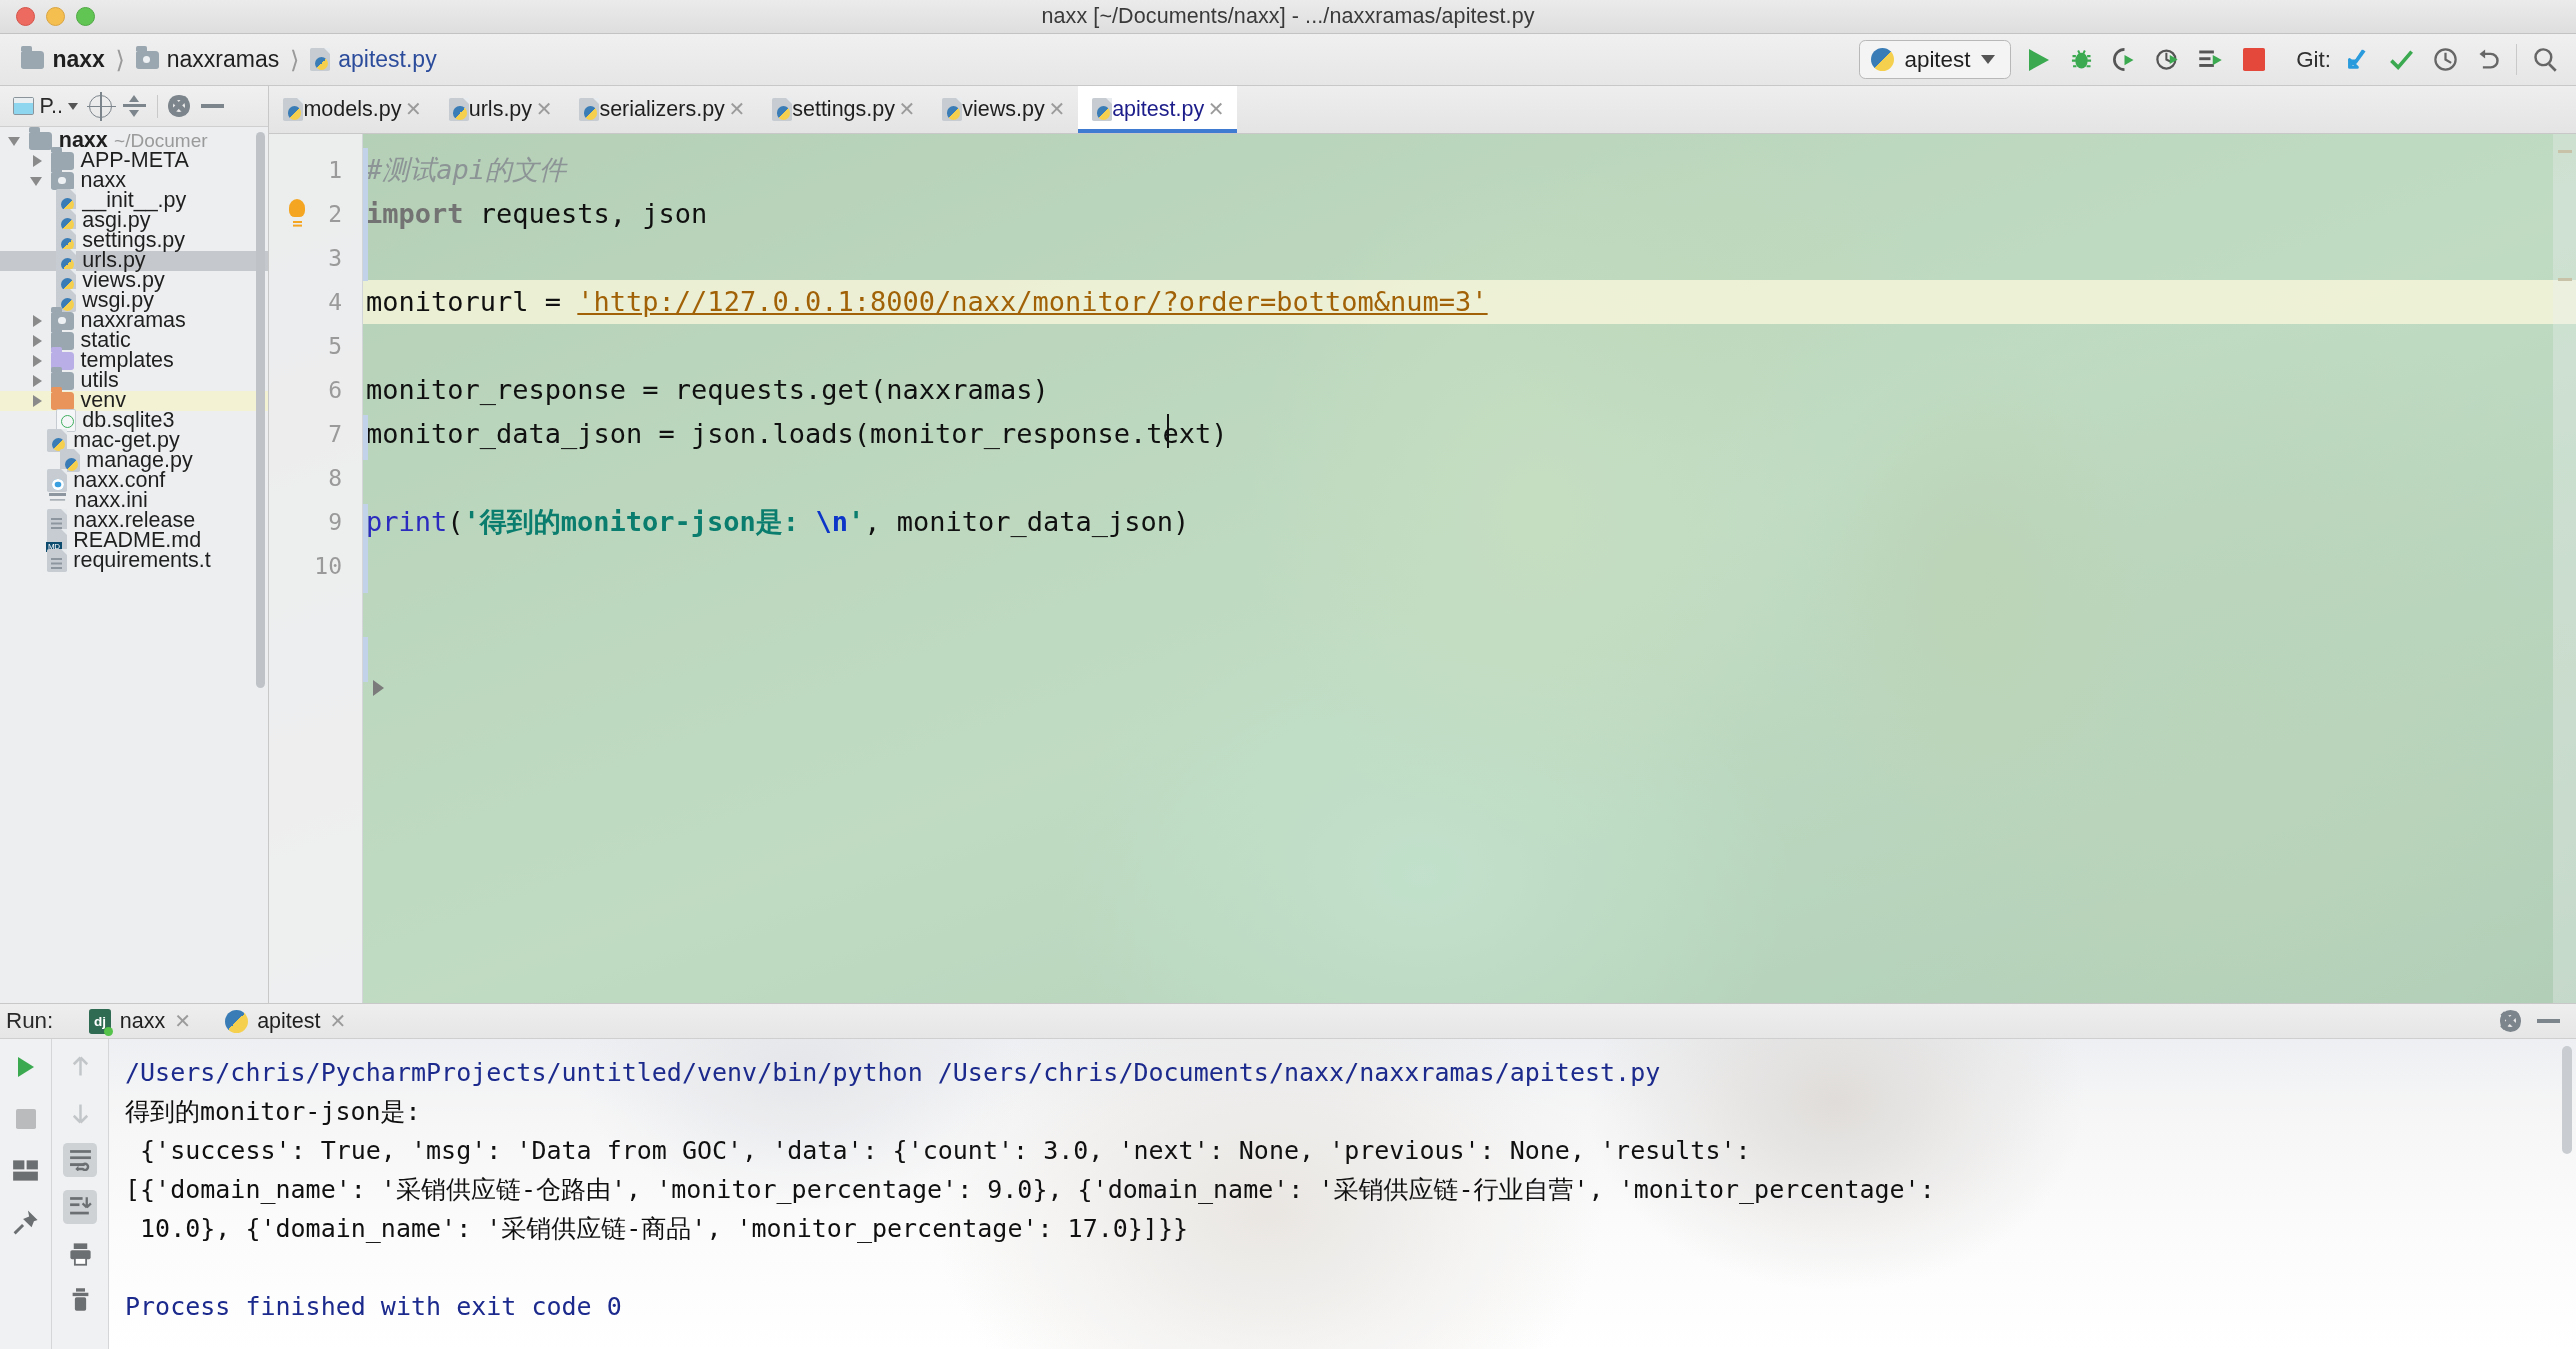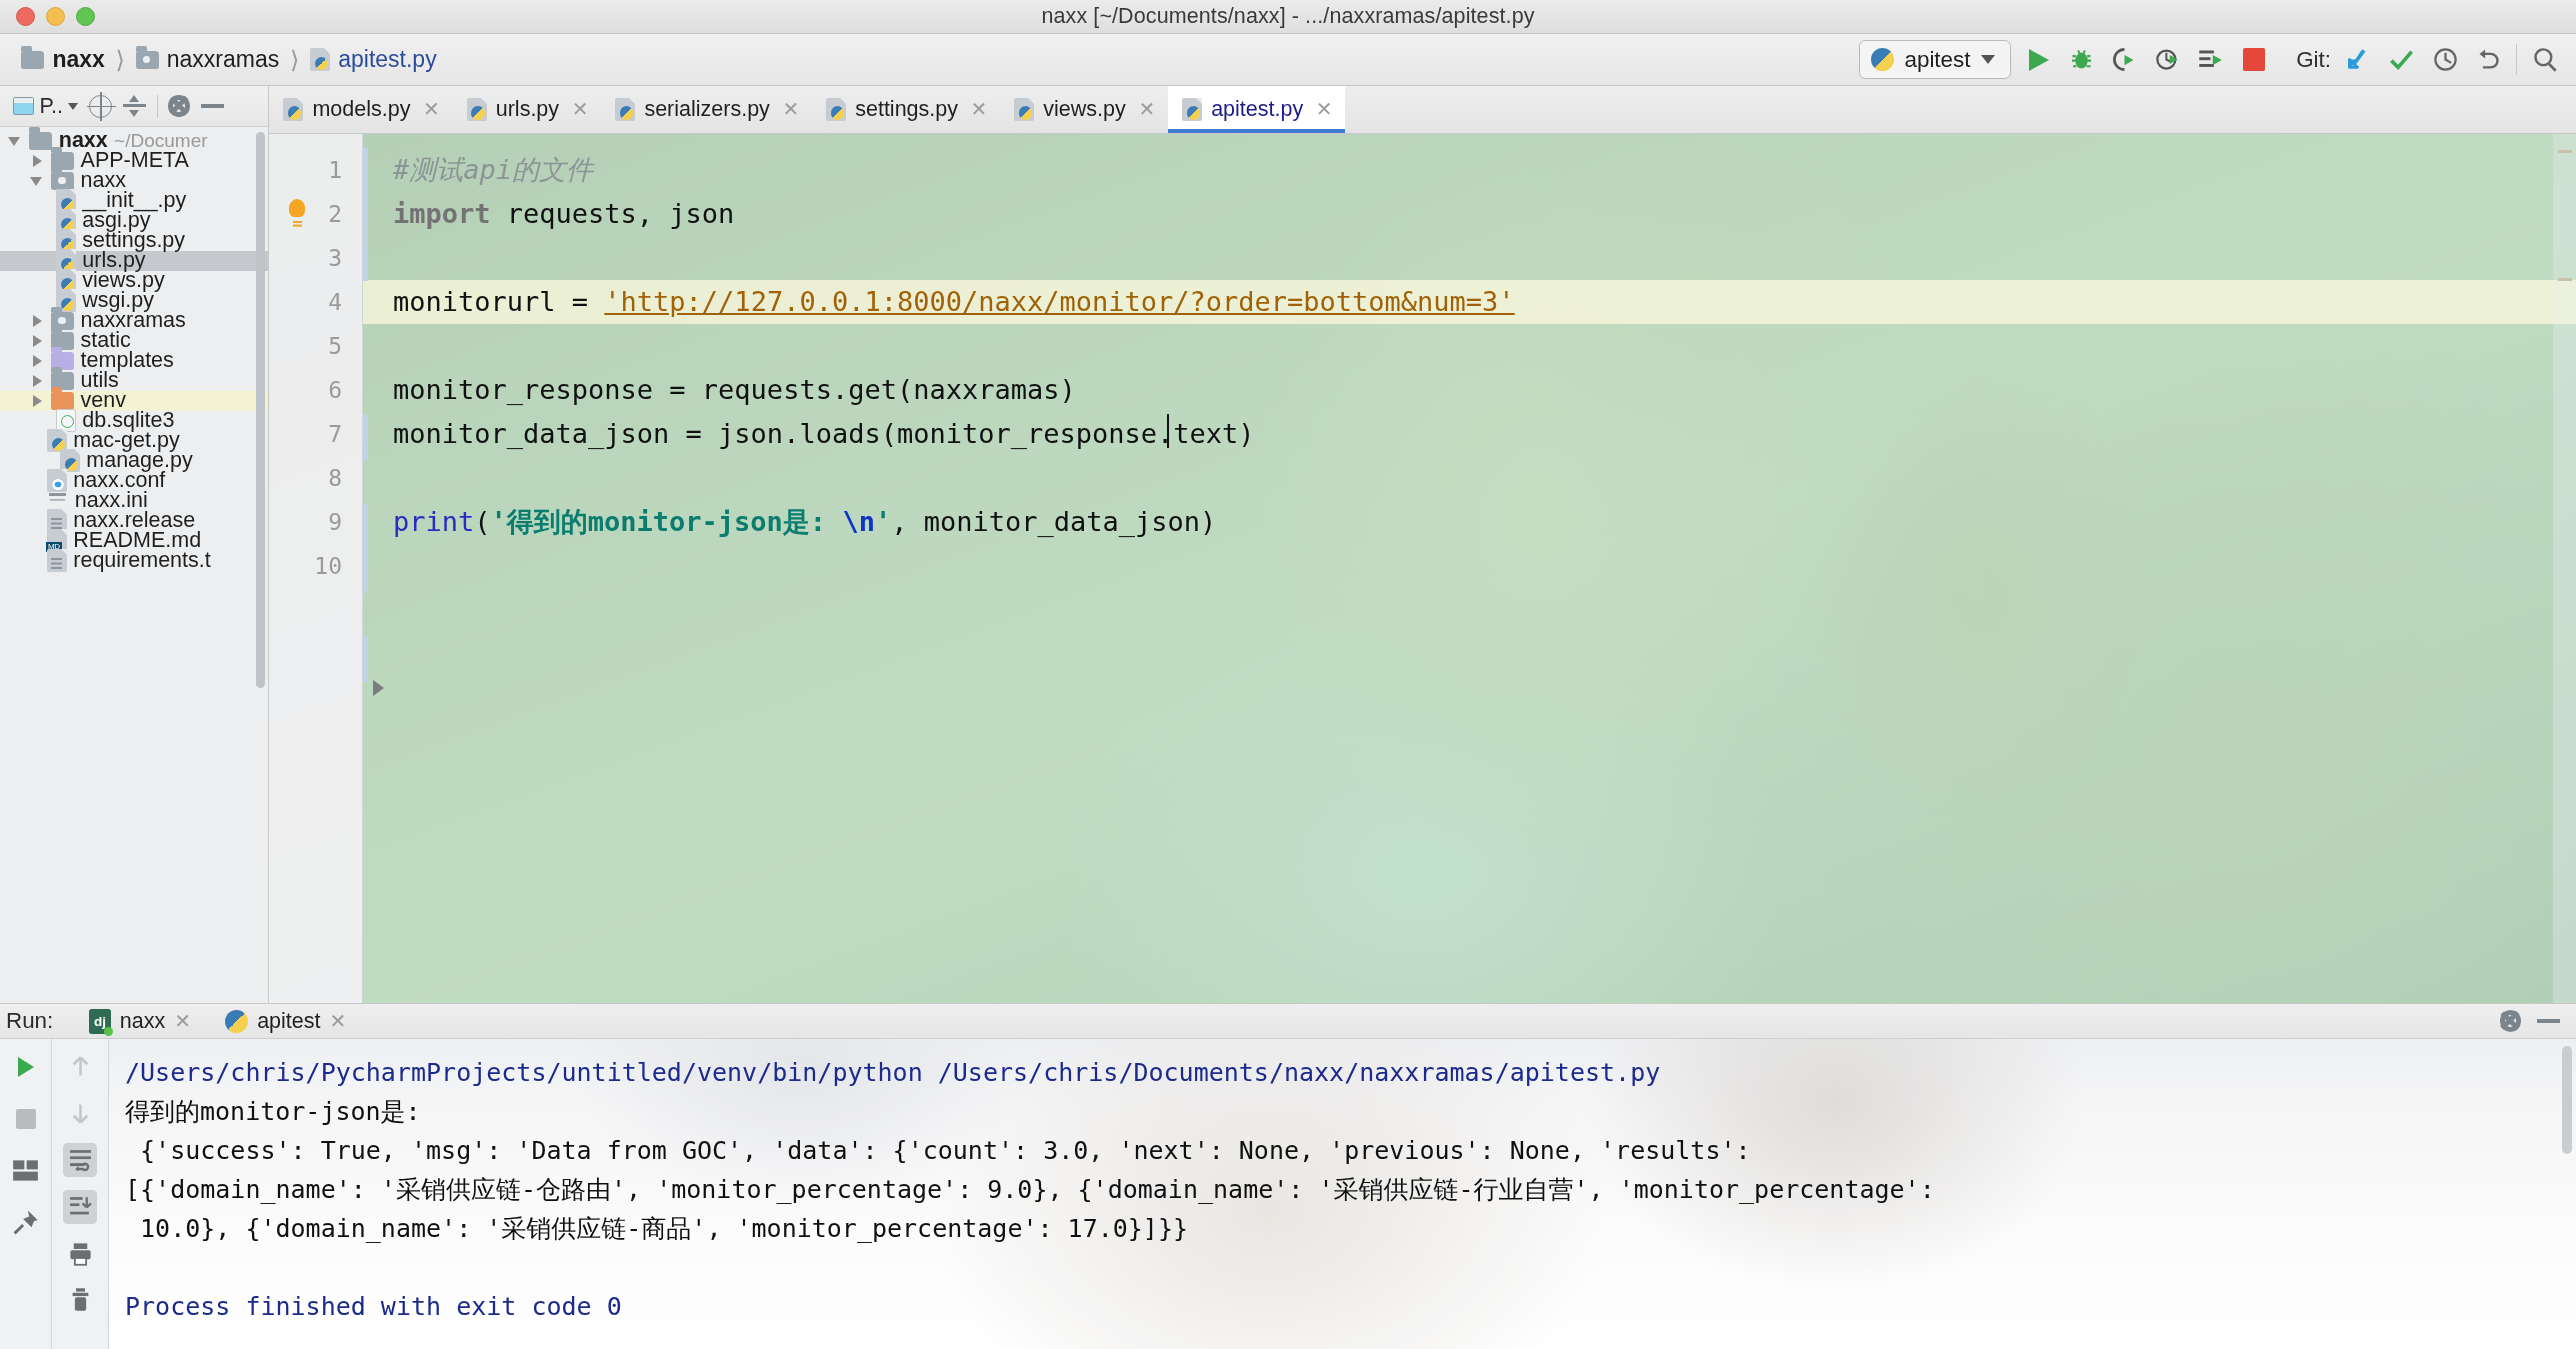--- a/index.html
+++ b/index.html
@@ -122,21 +122,21 @@
   .path-hint{ color:#9a9a9a; font-size:19px; }
   #treescroll{position:absolute;right:2.7px;top:5.4px;width:9px;height:556px;border-radius:4.5px;background:#bfc3c7;}
 
   
   #editor{ flex:1; display:flex;flex-direction:column; position:relative; overflow:hidden;}
   #tabs{
     height:48px; display:flex; align-items:flex-end;
     background:linear-gradient(#eeeeee,#e4e4e4); border-bottom:0.9px solid #c8c8c8;
     position:relative; z-index:3;
   }
-  .tab{ height:48px; display:flex;align-items:center;gap:9px; padding:0 12.6px 0 14.4px; font-size:21.5px; color:#1f1f1f; position:relative;text-align:right;}
+  .tab{ height:48px; display:flex;align-items:center;gap:0; padding:0 12.6px 0 14.4px; font-size:21.5px; color:#1f1f1f; position:relative;text-align:right;}
   .tab.active{ background:#ffffff; }
   .tab.active:after{content:"";position:absolute;left:0;right:0;bottom:0;height:4.5px;background:#3f7bd0;}
   .tab .x{ color:#9b9b9b; font-size:20px; margin-left:3.6px;}
 
   
   #photo{
     position:absolute; inset:0; z-index:0;
     background:
       radial-gradient(ellipse 377px 269px at 62% 22%, #d8cfc6 0%, rgba(216,207,198,0) 60%),
       radial-gradient(ellipse 467px 556px at 55% 46%, #e8ddd2 0%, rgba(232,221,210,0) 62%),
@@ -149,21 +149,21 @@
   #gutter{
     width:94px;flex:0 0 94px; background:rgba(240,241,242,0.92);
     text-align:right; padding-top:14.4px; color:#9a9a9a; font-size:23px;
     border-right:0.9px solid rgba(200,203,206,.7);
   }
   #gutter .ln{ height:44px; line-height:44px; padding-right:20px;}
   #codepane{
     flex:1; position:relative; padding-top:14.4px;
     background:rgba(176,222,184,0.62);
   }
-  .cl{ height:44px; line-height:44px; padding-left:30px; font-size:27px; white-space:pre;}
+  .cl{ height:44px; line-height:44px; padding-left:3px; font-size:27px; white-space:pre;}
   .cl.hl{ background:rgba(255,250,222,0.72); }
   .cmt{ color:#8d9496; font-style:italic; }
   .kw { color:#737373; font-weight:bold; }
   .str{ color:#0a7d6e; font-weight:bold; }
   .strurl{ color:#a16207; font-weight:normal; text-decoration:underline; }
   .fn { color:#2b2bc0; }
   .esc{ color:#0d36c8; font-weight:bold; }
   .plain{color:#101010;}
   #bulb{ position:absolute; left:20px; top:65px; width:16px;height:18px;border-radius:50% 50% 35% 35%;background:#f4a623; z-index:5;}
   #bulb:after{content:"";position:absolute;left:3.6px;bottom:-6.3px;width:9px;height:2.7px;background:#f4a623;box-shadow:0 3.6px 0 #f4a623;}

